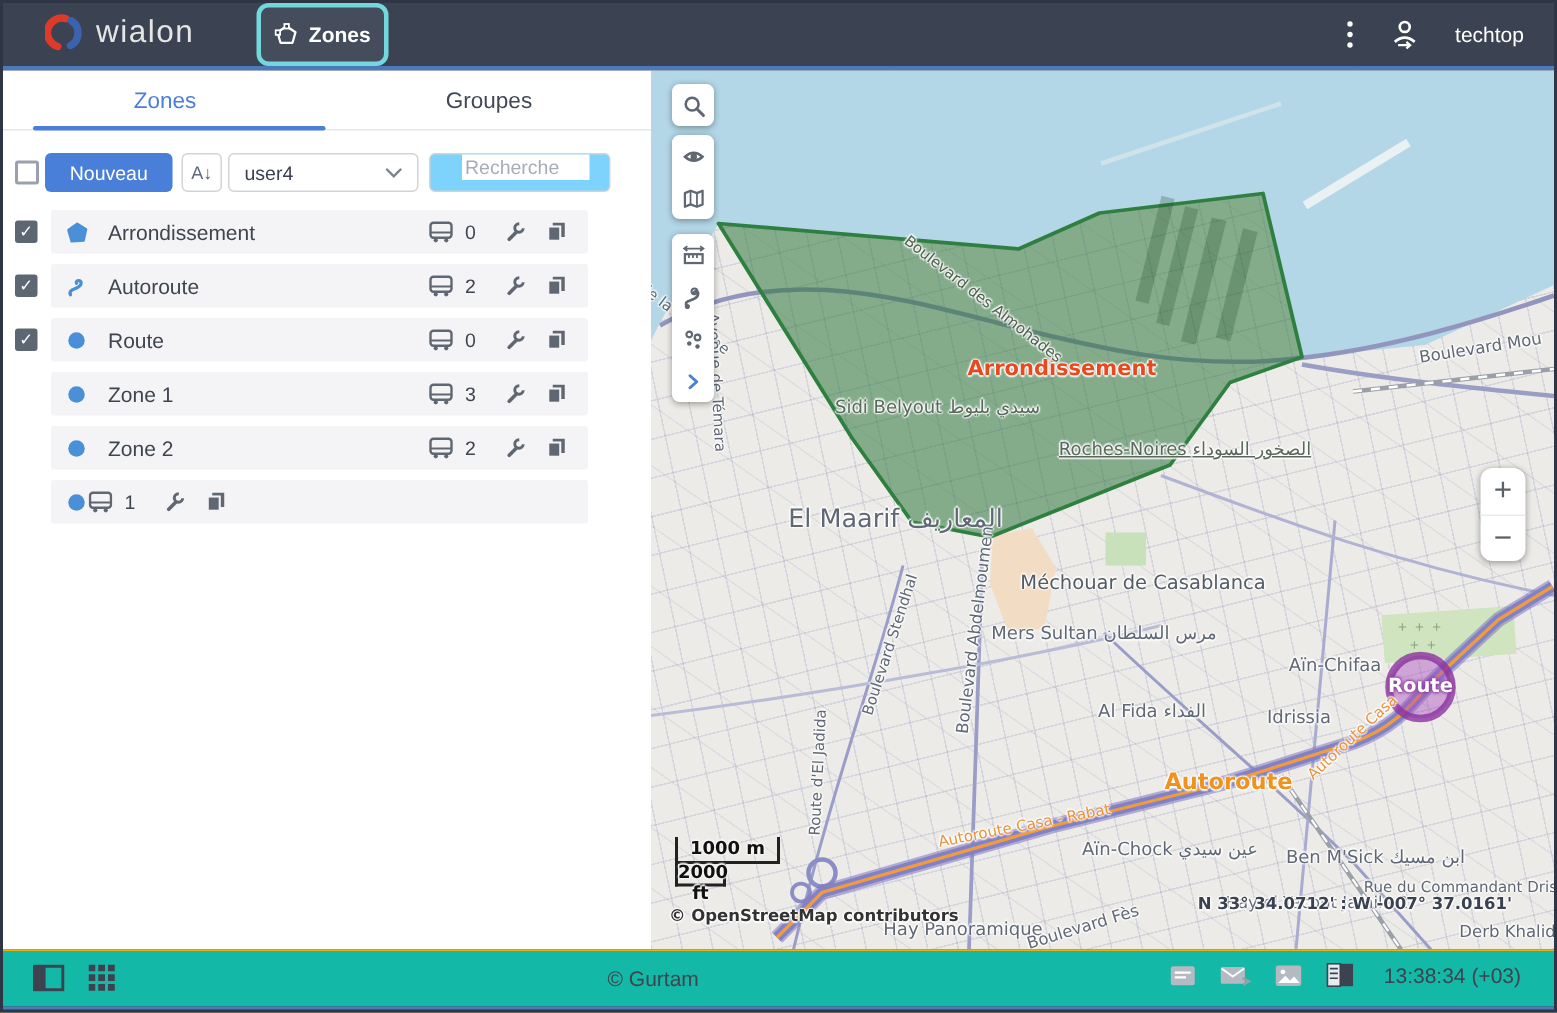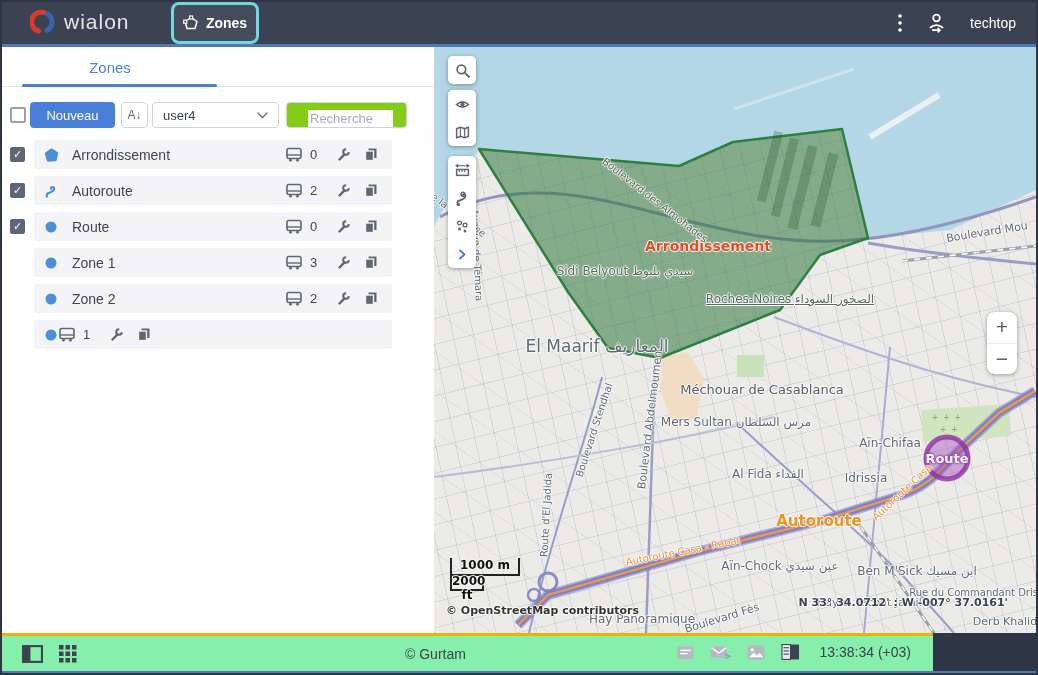--- a/index.html
+++ b/index.html
@@ -20,21 +20,21 @@
   .tabs{position:absolute;left:0;top:0;width:432px;height:40px;border-bottom:1px solid #e2e5e9;}
   .tab{position:absolute;top:0;width:216px;height:40px;display:flex;align-items:center;justify-content:center;font-size:15px;cursor:pointer;}
   .tab.active{color:#4a7fd9;}
   .tab.inactive{color:#414856;}
   .tab-underline{position:absolute;left:20px;top:37px;width:195px;height:3px;background:#4a7fd9;border-radius:2px;}
   .ptoolbar{position:absolute;left:0;top:55px;width:432px;height:26px;}
   .cb-blank{position:absolute;left:8px;top:5px;width:16px;height:16px;border:2px solid #9ba1aa;border-radius:2px;background:#fff;}
   .btn-new{position:absolute;left:28px;top:0;width:85px;height:26px;background:#4a7fd9;color:#fff;border:none;border-radius:4px;font-size:13px;font-family:inherit;cursor:pointer;}
   .btn-sort{position:absolute;left:119px;top:0;width:27px;height:26px;border:1px solid #d0d3d8;border-radius:4px;background:#fff;color:#5f6b7a;font-size:12px;display:flex;align-items:center;justify-content:center;}
   .sel-user{position:absolute;left:150px;top:0;width:127px;height:26px;border:1px solid #d0d3d8;border-radius:4px;background:#fff;color:#3a4150;font-size:13px;display:flex;align-items:center;padding:0 10px;justify-content:space-between;}
-  .search-box{position:absolute;left:284px;top:0;width:121px;height:26px;border:1px solid #d0d3d8;border-radius:4px;background:#84cc16;display:flex;align-items:flex-end;padding:0 16px;gap:5px;}
+  .search-box{position:absolute;left:284px;top:0;width:121px;height:26px;border:1px solid #d0d3d8;border-radius:4px;background:#7dd3fc;display:flex;align-items:flex-start;padding:0 16px;gap:5px;}
   .search-box input{border:none;outline:none;width:85px;font-size:13px;font-family:inherit;color:#3a4150;}
   .search-box input::placeholder{color:#a7adb6;}
   .zrow{position:absolute;left:32px;width:358px;height:29px;background:#f4f4f6;border-radius:2px;display:flex;align-items:center;}
   .zrow .ticon{width:15px;margin-left:10px;display:flex;}
   .zrow .zname{margin-left:13px;font-size:14px;color:#3f4550;flex:1;}
   .zrow .bus{width:17px;display:flex;margin-right:7px;}
   .zrow .units{width:16px;font-size:13px;color:#3f4550;margin-right:10px;}
   .zrow .act{width:15px;display:flex;margin-right:13px;cursor:pointer;}
   .cb-checked{position:absolute;left:8px;width:15px;height:15px;background:#5d6673;border-radius:2px;color:#fff;font-size:11px;display:flex;align-items:center;justify-content:center;cursor:pointer;}
   
@@ -53,21 +53,21 @@
   .zoomctl .zin{border-bottom:1px solid #e8eaec;}
   .scale{position:absolute;left:16px;top:511px;font-family:"DejaVu Sans",sans-serif;font-weight:bold;font-size:12px;color:#111;
     text-shadow:-1px 0 1px #f6f6f4,1px 0 1px #f6f6f4,0 -1px 1px #f6f6f4,0 1px 1px #f6f6f4;}
   .scale .m{width:70px;height:18px;border:2px solid #222;border-top:none;text-align:center;line-height:15px;}
   .scale .ft{width:34px;height:17px;border:2px solid #222;border-top:none;margin-top:-2px;text-align:center;line-height:14px;}
   .attribution{position:absolute;left:12px;top:557px;font-family:"DejaVu Sans",sans-serif;font-weight:bold;font-size:11px;color:#333;
     text-shadow:-1px 0 1px #fff,1px 0 1px #fff,0 -1px 1px #fff,0 1px 1px #fff;cursor:pointer;}
   .coords{position:absolute;right:28px;top:549px;font-family:"DejaVu Sans",sans-serif;font-weight:bold;font-size:11px;color:#3a4150;
     text-shadow:-1px 0 1px #fff,1px 0 1px #fff,0 -1px 1px #fff,0 1px 1px #fff;}
   
-  .footer{position:absolute;left:2px;top:633px;width:931px;height:38px;background:#86efac;border-top:3px solid #eab308;}
+  .footer{position:absolute;left:2px;top:633px;width:1034px;height:38px;background:#14b8a6;border-top:1px solid #eab308;}
   .f-left{position:absolute;left:20px;top:9px;display:flex;gap:16px;align-items:center;}
   .f-copy{position:absolute;left:403px;top:10px;font-size:14px;color:#3f4550;}
   .f-right{position:absolute;right:22px;top:8px;display:flex;gap:16px;align-items:center;}
   .f-time{font-size:14px;color:#3c4250;margin-left:4px;}
   .ficon{display:flex;cursor:pointer;}
 </style>
 </head>
 <body>
 
 <div class="screen">
@@ -100,20 +100,21 @@
         <path d="M4,15.5 H11 M9,13.5 L11.2,15.5 L9,17.5" stroke="#fff" stroke-width="1.4" fill="none"></path>
       </svg>
       <span class="hdr-user">techtop</span>
     </div>
   </div>
   <div class="accent-top"></div>
 
   <div class="panel">
     <div class="tabs">
       <div class="tab active" style="left:0;">Zones</div>
+      <div class="tab inactive" style="left:216px;">Groupes</div>
       <div class="tab-underline"></div>
     </div>
 
     <div class="ptoolbar">
       <div class="cb-blank"></div>
       <button class="btn-new">Nouveau</button>
       <div class="btn-sort">A↓</div>
       <div class="sel-user">
         <span>user4</span>
         <svg width="11" height="7" viewBox="0 0 11 7">

